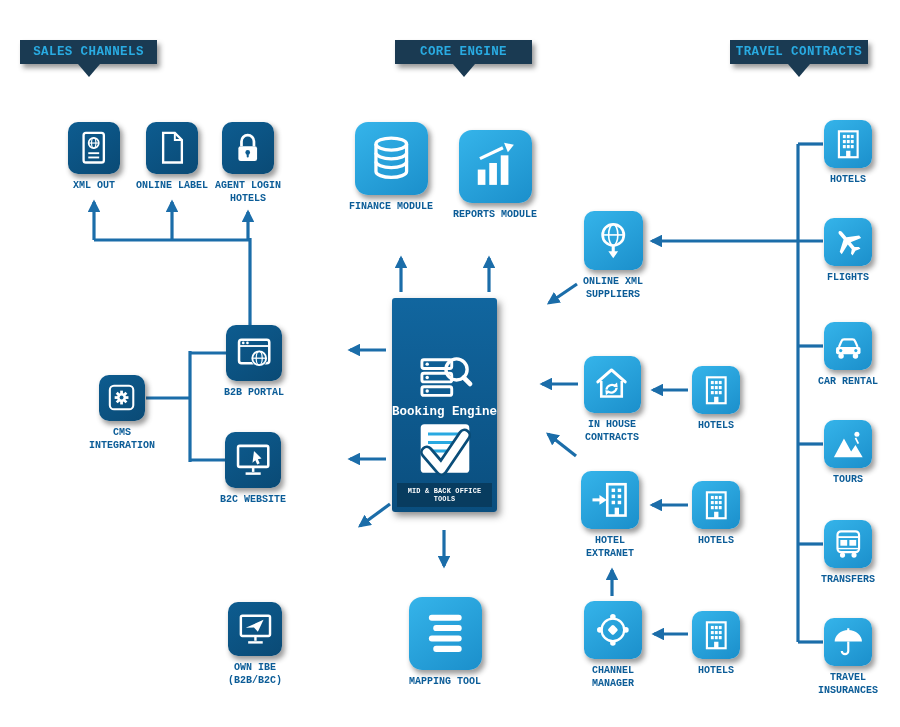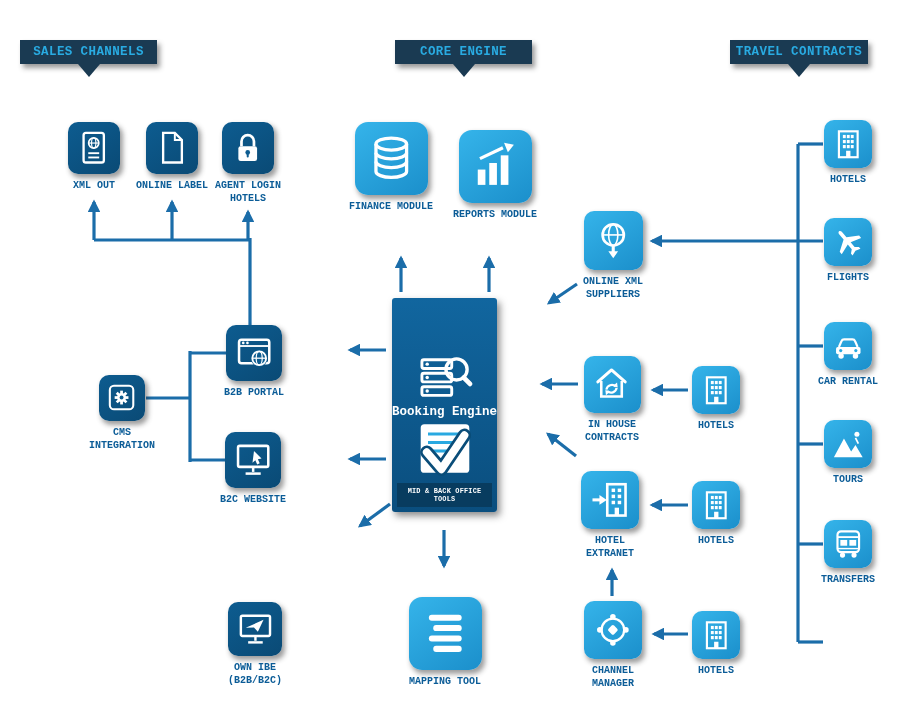--- a/index.html
+++ b/index.html
@@ -498,14 +498,26 @@
             <rect x="25.5" y="18" width="9.5" height="8" fill="#fff"></rect>
             <line x1="9" y1="30" x2="39" y2="30" stroke="#fff" stroke-width="2"></line>
             <circle cx="16" cy="39" r="3.6" fill="#fff"></circle>
             <circle cx="32" cy="39" r="3.6" fill="#fff"></circle>
           </svg>
       </span>
     </div>
     <div class="node-label">TRANSFERS</div>
   </div>
 
+  <div class="node" style="left:804px;top:618px;width:88px">
+    <div class="tile light" style="width:48px;height:48px">
+      <span class="icon">
+        <svg viewBox="0 0 48 48">
+            <path d="M24 7c10.5 0 19 7.5 19 16H5c0-8.5 8.5-16 19-16z" fill="#fff"></path>
+            <line x1="24" y1="4.5" x2="24" y2="9" stroke="#fff" stroke-width="3"></line>
+            <path d="M24 23v13a4.5 4.5 0 0 1-9 0" fill="none" stroke="#fff" stroke-width="3"></path>
+          </svg>
+      </span>
+    </div>
+    <div class="node-label">TRAVEL INSURANCES</div>
+  </div>
 
 </div>
 
 </body></html>

